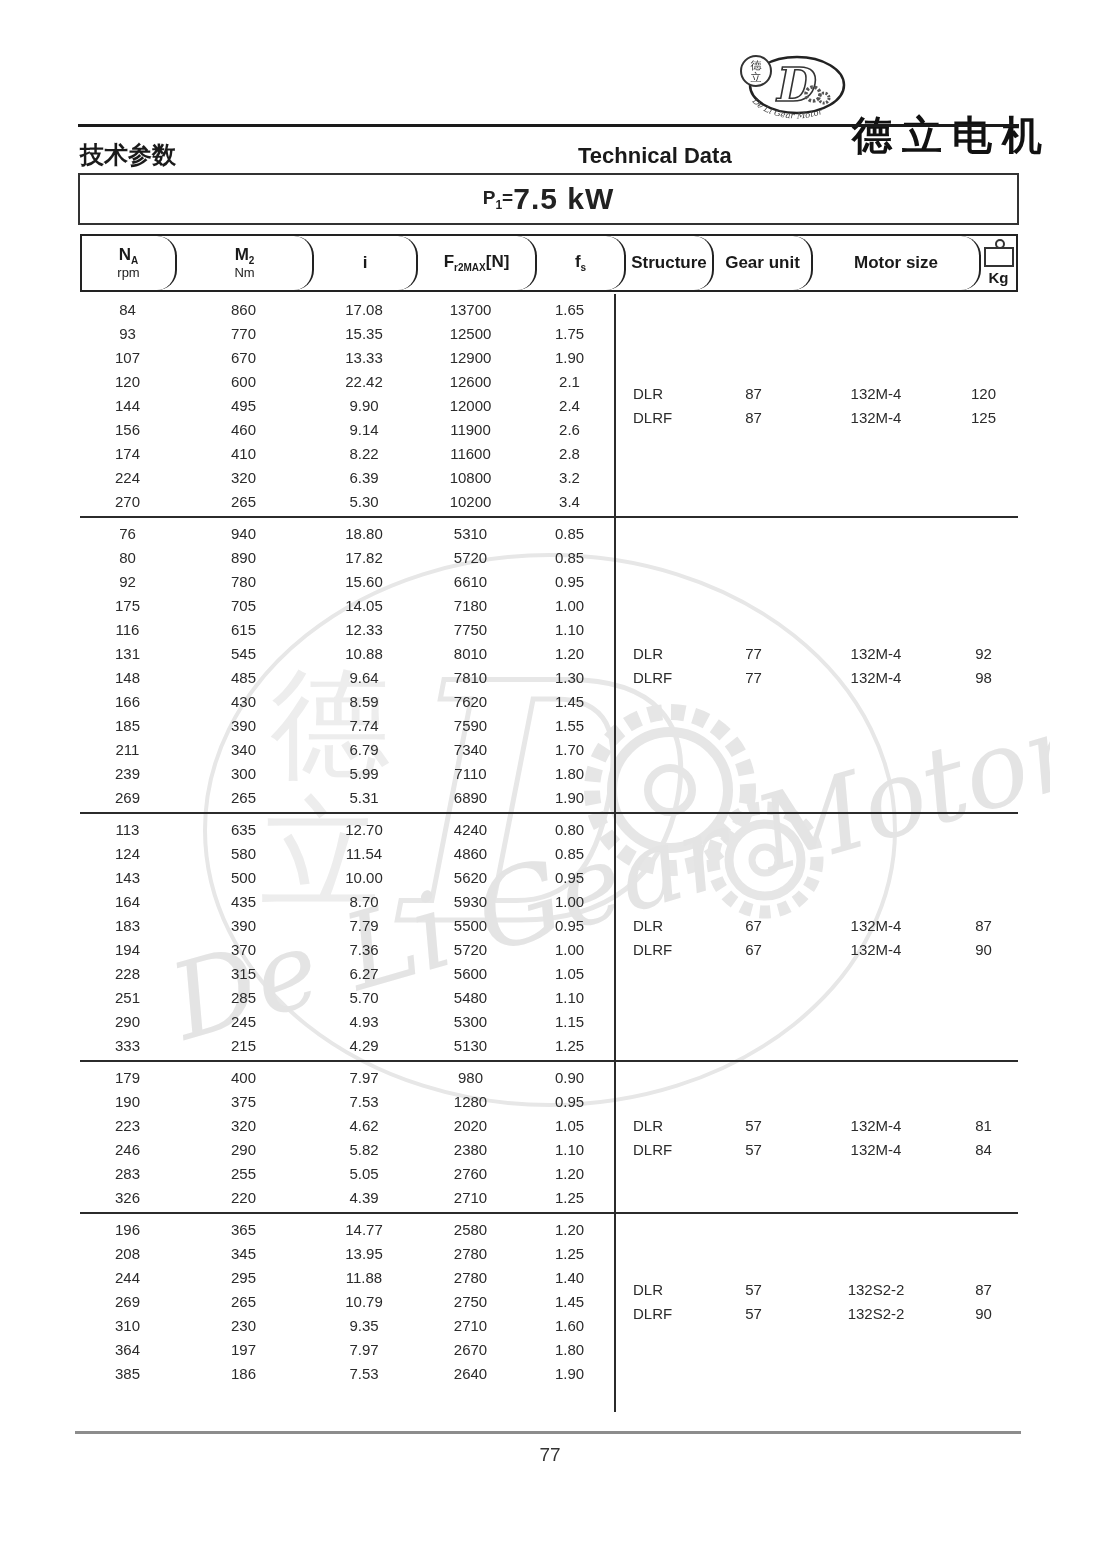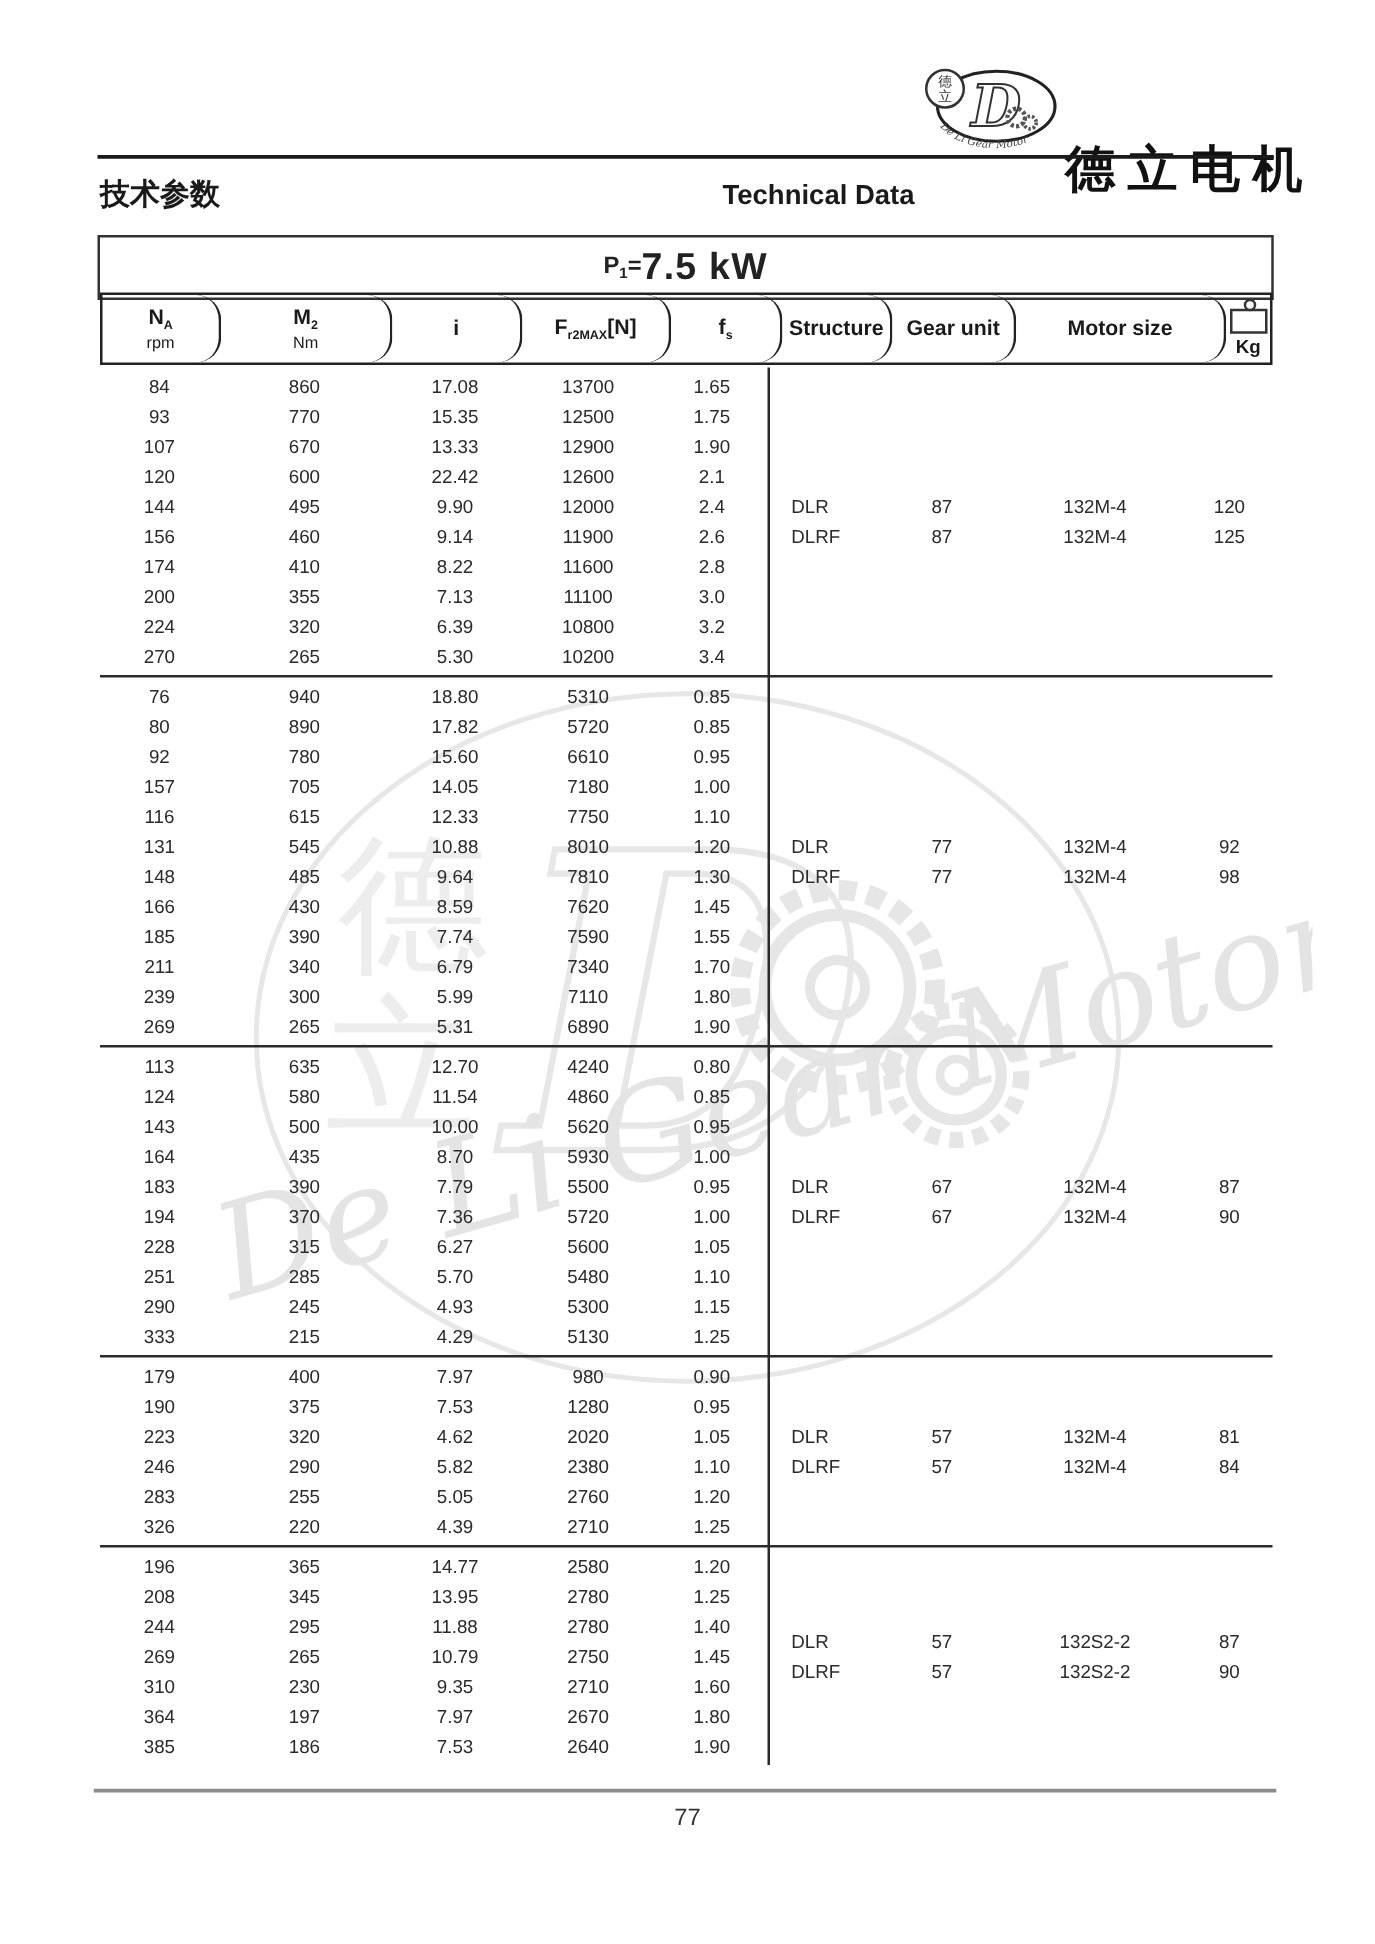--- a/index.html
+++ b/index.html
@@ -13,21 +13,21 @@
   .logo-svg { position:absolute; left:733px; top:50px; z-index:2; }
   .brand-cn {
     position:absolute; left:852px; top:62px; z-index:2;
     font-family:"DejaVu Serif","Liberation Serif",serif;
     font-size:40px; font-weight:bold; letter-spacing:10px; color:#111; white-space:nowrap;margin-top:46px;
   }
   .top-rule { position:absolute; left:78px; top:124px; width:941px; height:3px; background:#1a1a1a; z-index:2; }
   .cn-title { position:absolute; left:80px; top:139px; font-size:24px; font-weight:bold; color:#1a1a1a; z-index:2; }
   .en-title { position:absolute; left:578px; top:143px; font-size:22px; font-weight:bold; color:#1a1a1a; z-index:2; }
   .pbox {
-    position:absolute; left:78px; top:188px; width:941px; height:52px; box-sizing:border-box;
+    position:absolute; left:78px; top:173px; width:941px; height:52px; box-sizing:border-box;
     border:2px solid #333; display:flex; align-items:center; justify-content:center; z-index:2; background:transparent;
   }
   .p-small { font-size:19px; font-weight:bold; }
   .p-small sub { font-size:12px; }
   .p-big { font-size:30px; font-weight:bold; letter-spacing:1px; }
   
   .thead {
     position:absolute; left:80px; top:234px; width:938px; height:58px; box-sizing:border-box;
     border:2px solid #222; display:flex; z-index:2; background:transparent;
   }
@@ -191,27 +191,20 @@
             <div class="tcell cc4">2.6</div>
           </div>
           <div class="trow">
             <div class="tcell cc0">174</div>
             <div class="tcell cc1">410</div>
             <div class="tcell cc2">8.22</div>
             <div class="tcell cc3">11600</div>
             <div class="tcell cc4">2.8</div>
           </div>
           <div class="trow">
-            <div class="tcell cc0">200</div>
-            <div class="tcell cc1">355</div>
-            <div class="tcell cc2">7.13</div>
-            <div class="tcell cc3">11100</div>
-            <div class="tcell cc4">3.0</div>
-          </div>
-          <div class="trow">
             <div class="tcell cc0">224</div>
             <div class="tcell cc1">320</div>
             <div class="tcell cc2">6.39</div>
             <div class="tcell cc3">10800</div>
             <div class="tcell cc4">3.2</div>
           </div>
           <div class="trow">
             <div class="tcell cc0">270</div>
             <div class="tcell cc1">265</div>
             <div class="tcell cc2">5.30</div>
@@ -251,21 +244,21 @@
             <div class="tcell cc4">0.85</div>
           </div>
           <div class="trow">
             <div class="tcell cc0">92</div>
             <div class="tcell cc1">780</div>
             <div class="tcell cc2">15.60</div>
             <div class="tcell cc3">6610</div>
             <div class="tcell cc4">0.95</div>
           </div>
           <div class="trow">
-            <div class="tcell cc0">157</div>
+            <div class="tcell cc0">175</div>
             <div class="tcell cc1">705</div>
             <div class="tcell cc2">14.05</div>
             <div class="tcell cc3">7180</div>
             <div class="tcell cc4">1.00</div>
           </div>
           <div class="trow">
             <div class="tcell cc0">116</div>
             <div class="tcell cc1">615</div>
             <div class="tcell cc2">12.33</div>
             <div class="tcell cc3">7750</div>

